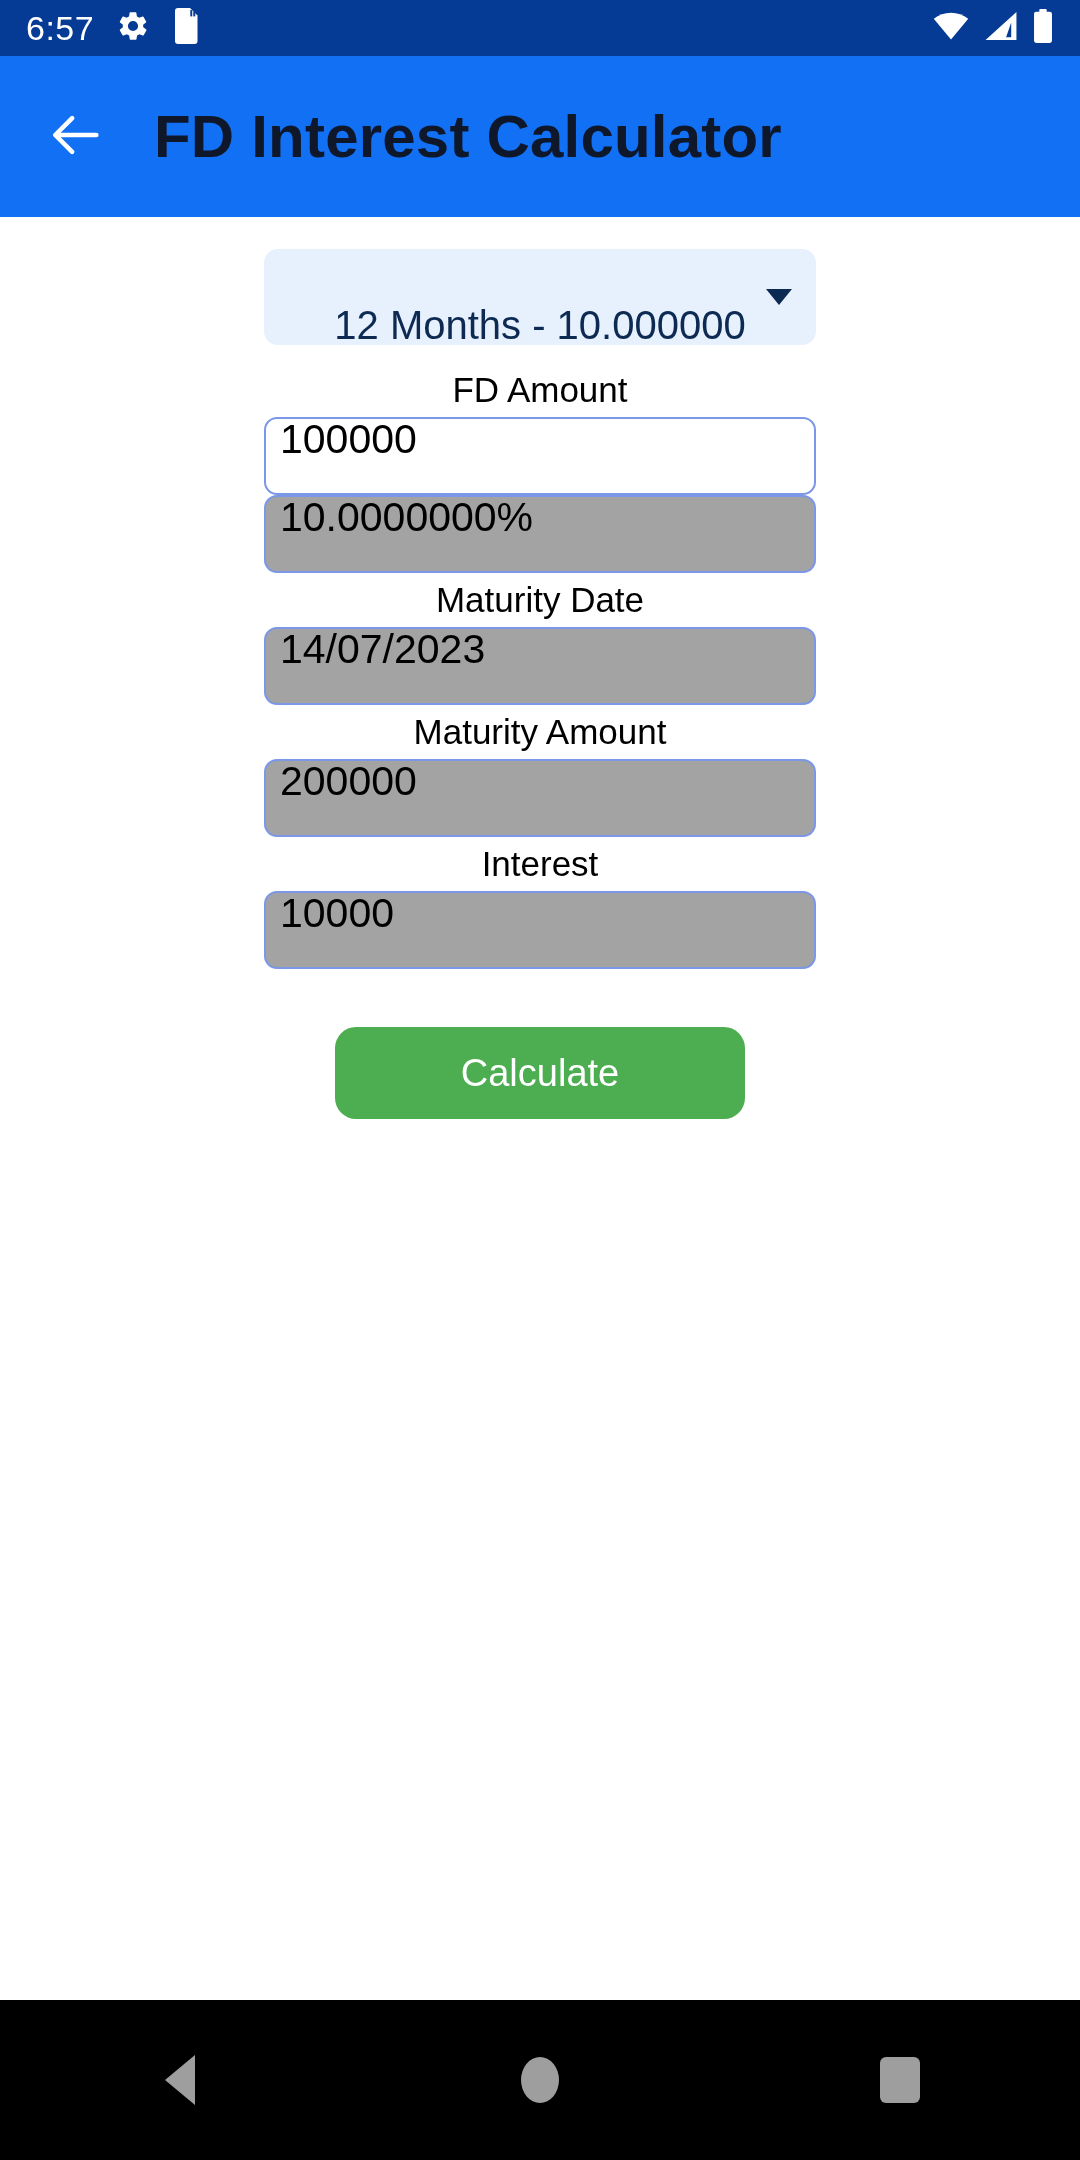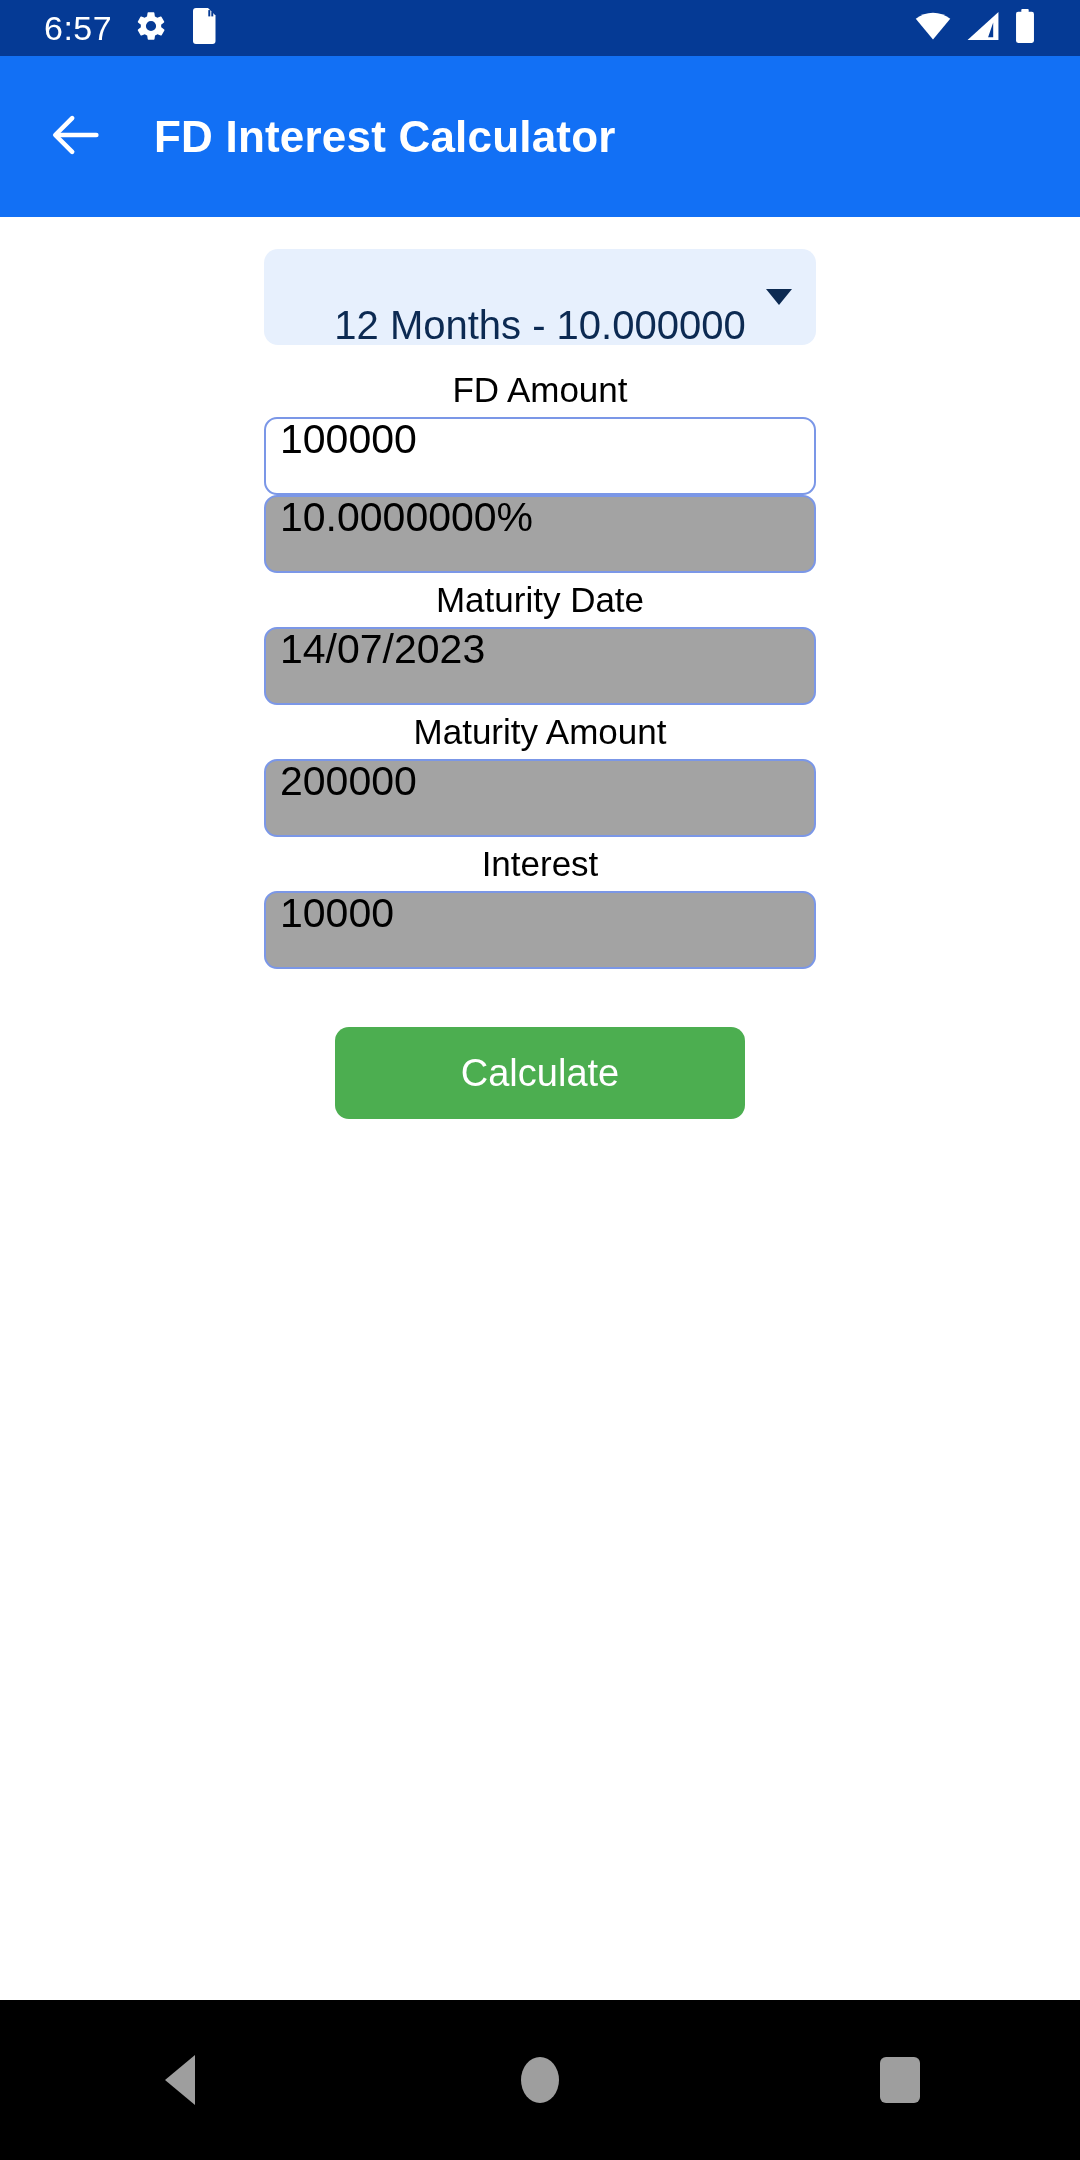--- a/index.html
+++ b/index.html
@@ -21,21 +21,21 @@
 
   
   #status-bar {
     position: absolute;
     top: 0; left: 0;
     width: 1080px;
     height: 56px;
     background: #053a95;
     display: flex;
     align-items: center;
-    padding: 0 44px;
+    padding: 0 26px;
   }
   #status-left {
     display: flex;
     align-items: center;
     gap: 22px;
     flex: 1;
   }
   #status-clock {
     color: #ffffff;
     font-size: 34px;
@@ -63,22 +63,22 @@
     width: 110px;
     height: 110px;
     margin-left: 22px;
     display: flex;
     align-items: center;
     justify-content: center;
     border-radius: 50%;
     cursor: pointer;
   }
   #app-title {
-    color: #ffffff;
-    font-size: 44px;
+    color: #0f172a;
+    font-size: 60px;
     font-weight: bold;
     margin-left: 22px;
     letter-spacing: 0.2px;
     white-space: nowrap;
   }
 
   
   #content {
     position: absolute;
     top: 217px; left: 0;
@@ -152,21 +152,21 @@
     line-height: 1;
     white-space: nowrap;
   }
 
   #calculate-button {
     width: 410px;
     height: 92px;
     margin: 58px auto 0 auto;
     background: #4cae50;
     border: none;
-    border-radius: 14px;
+    border-radius: 21px;
     color: #ffffff;
     font-size: 38px;
     font-family: "Liberation Sans", sans-serif;
     cursor: pointer;
     display: flex;
     align-items: center;
     justify-content: center;
   }
 
   

